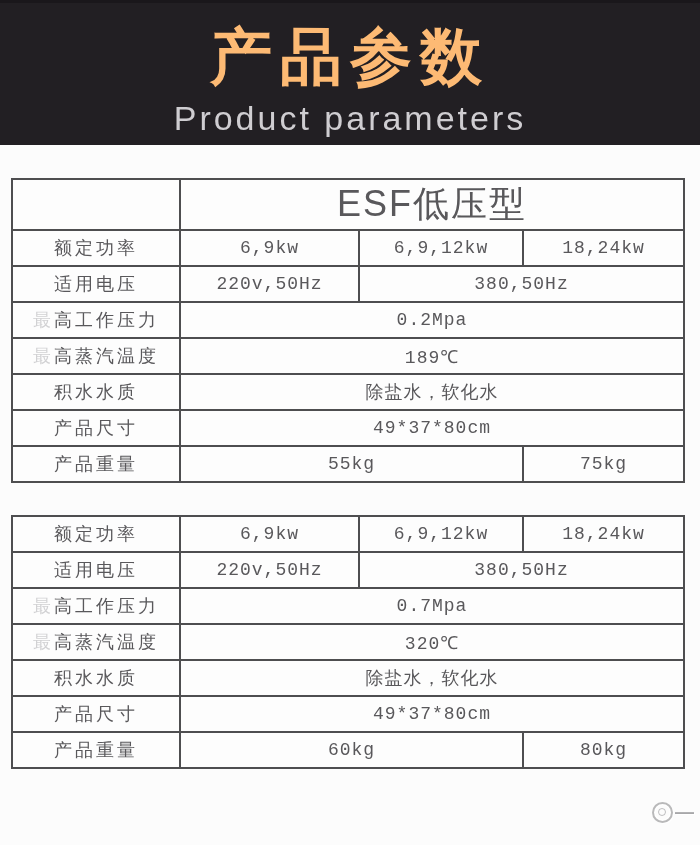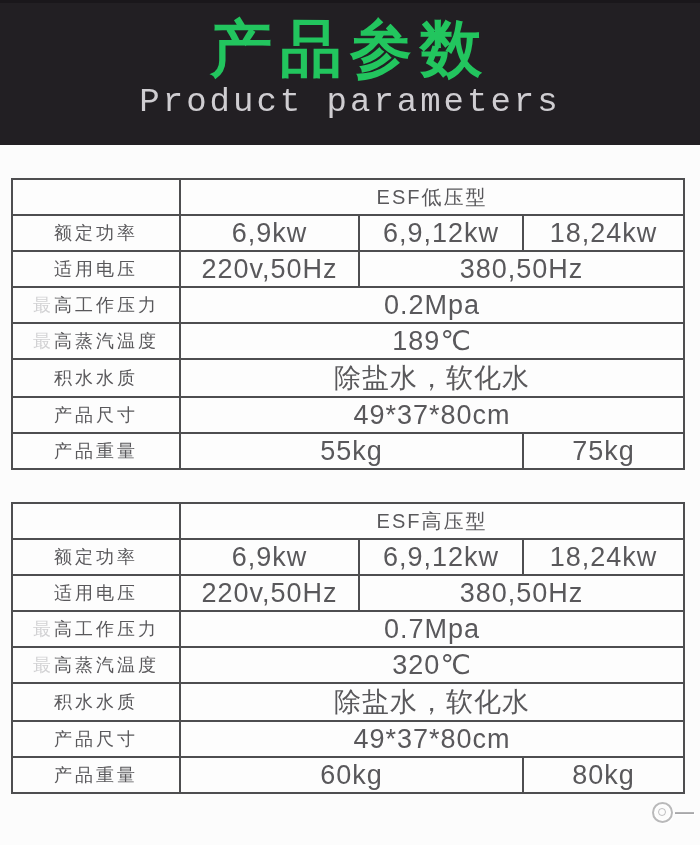--- a/index.html
+++ b/index.html
@@ -14,36 +14,35 @@
 
   
   .banner {
     width: 700px;
     height: 142px;
     background: #221f23;
     text-align: center;
     border-top: 3px solid #1a171b;
   }
   .banner-title {
-    margin: 0;
+    margin: 8px;
     padding-top: 12px;
     font-size: 62px;
     line-height: 68px;
     font-weight: 800;
     letter-spacing: 8px;
-    color: #22c55e;
+    color: #fdba74;
   }
   .banner-subtitle {
     margin: 0;
     font-size: 34px;
     line-height: 38px;
     font-weight: 400;
     letter-spacing: 3px;
     color: #cfcdd1;
-    font-family: Liberation Mono, monospace;
   }
 
   
   .param-table {
     border-collapse: collapse;
     table-layout: fixed;
     width: 672px;
     margin-left: 11px;
     background: #fdfdfd;
   }
@@ -57,34 +56,35 @@
     border: 2px solid #4e4e50;
     height: 34px;
     padding: 0;
     text-align: center;
     vertical-align: middle;
     color: #59585b;
     overflow: hidden;
     white-space: nowrap;
   }
   .header-cell {
-    font-size: 20px;
+    font-size: 36px;
     letter-spacing: 2px;
     color: #4c4b4e;
     border-radius: 14px;
   }
   .label-cell {
     font-size: 18px;
     letter-spacing: 3px;
     color: #57565a;
   }
   .value-cell {
-    font-size: 27px;
+    font-size: 18px;
     letter-spacing: 1px;
     color: #5c5b5e;
+    font-family: Liberation Mono, monospace;
   }
   
   td.obscured-first::first-letter {
     color: rgba(110, 110, 115, 0.30);
   }
 
   
   .watermark {
     position: absolute;
     top: 801px;
@@ -184,24 +184,20 @@
 
 <table class="param-table table-gap-2">
   <colgroup>
       <col class="c1">
       <col class="c2">
       <col class="c3">
       <col class="c4">
     </colgroup>
   <tbody>
   <tr>
-    <td class="label-cell"></td>
-    <td class="header-cell" colspan="3">ESF高压型</td>
-  </tr>
-  <tr>
     <td class="label-cell">额定功率</td>
     <td class="value-cell">6,9kw</td>
     <td class="value-cell">6,9,12kw</td>
     <td class="value-cell">18,24kw</td>
   </tr>
   <tr>
     <td class="label-cell">适用电压</td>
     <td class="value-cell">220v,50Hz</td>
     <td class="value-cell" colspan="2">380,50Hz</td>
   </tr>

